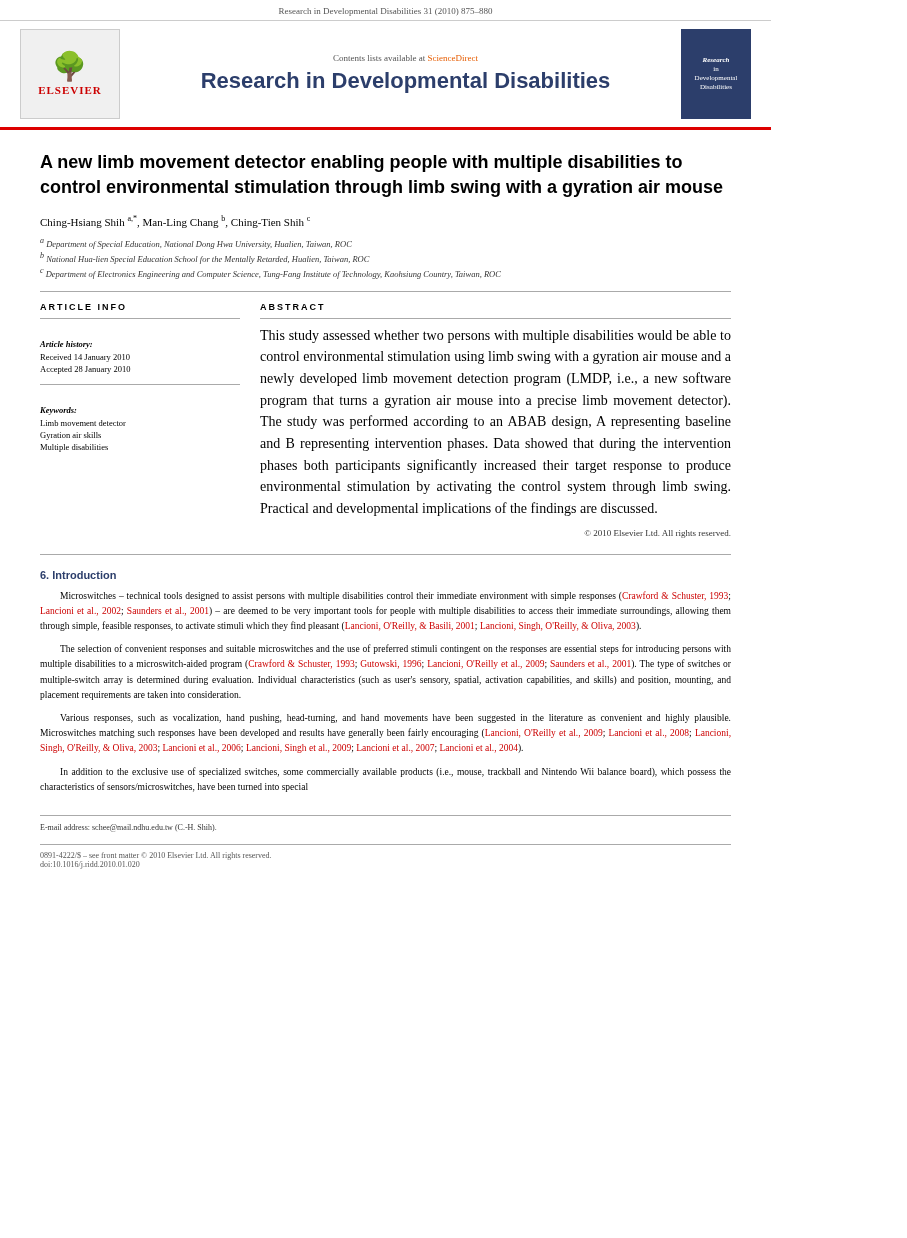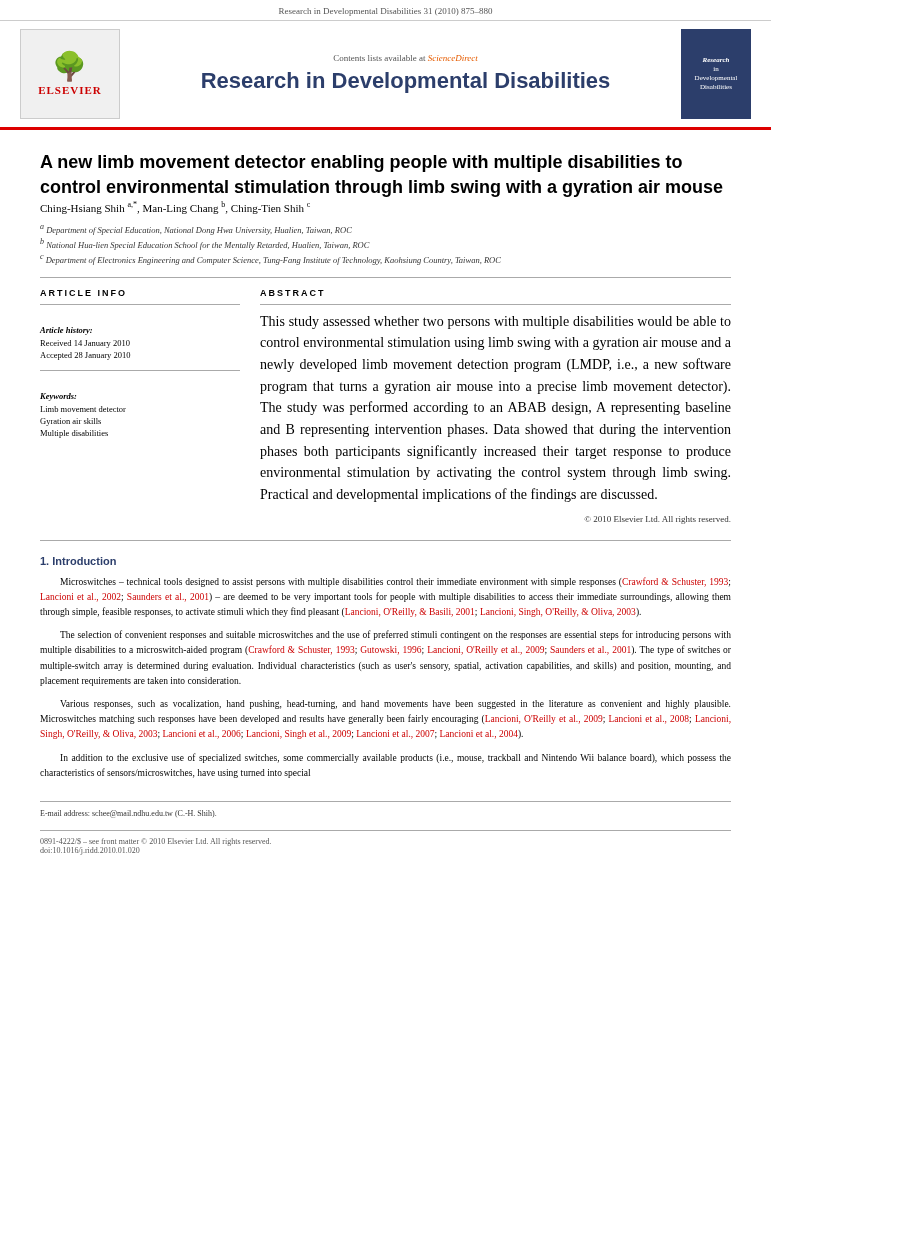--- a/index.html
+++ b/index.html
@@ -82,21 +82,20 @@
     }
 
     .science-direct-line {
       font-size: 9px;
       color: #555;
       margin-bottom: 4px;
     }
 
     .science-direct-link {
       color: #e65c00;
-      font-style: italic;
     }
 
     .journal-title-header {
       font-size: 22px;
       font-weight: bold;
       color: #2c3e6b;
       text-align: center;
       line-height: 1.3;
       font-family: Arial, sans-serif;
     }
@@ -119,20 +118,21 @@
     
     .main-content {
       padding: 20px 40px 20px 40px;
     }
 
     
     .article-title {
       font-size: 18px;
       font-weight: bold;
       color: #000;
+      margin-bottom: 14px;
       line-height: 1.4;
       font-family: Arial, sans-serif;
     }
 
     
     .authors-line {
       font-size: 11px;
       margin-bottom: 8px;
       color: #000;
     }
@@ -369,36 +369,36 @@
           <p class="abstract-text">This study assessed whether two persons with multiple disabilities would be able to control environmental stimulation using limb swing with a gyration air mouse and a newly developed limb movement detection program (LMDP, i.e., a new software program that turns a gyration air mouse into a precise limb movement detector). The study was performed according to an ABAB design, A representing baseline and B representing intervention phases. Data showed that during the intervention phases both participants significantly increased their target response to produce environmental stimulation by activating the control system through limb swing. Practical and developmental implications of the findings are discussed.</p>
           <div class="copyright-line">© 2010 Elsevier Ltd. All rights reserved.</div>
         </div>
       </div>
 
     </div>
 
     <hr class="divider-line">
 
     <div class="body-section">
-      <div class="section-heading">1.  Introduction</div>
+      <div class="section-heading">6.  Introduction</div>
 
       <p class="body-para">
         Microswitches – technical tools designed to assist persons with multiple disabilities control their immediate environment with simple responses (<span class="ref-link">Crawford &amp; Schuster, 1993</span>; <span class="ref-link">Lancioni et al., 2002</span>; <span class="ref-link">Saunders et al., 2001</span>) – are deemed to be very important tools for people with multiple disabilities to access their immediate surroundings, allowing them through simple, feasible responses, to activate stimuli which they find pleasant (<span class="ref-link">Lancioni, O'Reilly, &amp; Basili, 2001</span>; <span class="ref-link">Lancioni, Singh, O'Reilly, &amp; Oliva, 2003</span>).
       </p>
 
       <p class="body-para">
         The selection of convenient responses and suitable microswitches and the use of preferred stimuli contingent on the responses are essential steps for introducing persons with multiple disabilities to a microswitch-aided program (<span class="ref-link">Crawford &amp; Schuster, 1993</span>; <span class="ref-link">Gutowski, 1996</span>; <span class="ref-link">Lancioni, O'Reilly et al., 2009</span>; <span class="ref-link">Saunders et al., 2001</span>). The type of switches or multiple-switch array is determined during evaluation. Individual characteristics (such as user's sensory, spatial, activation capabilities, and skills) and position, mounting, and placement requirements are taken into consideration.
       </p>
 
       <p class="body-para">
         Various responses, such as vocalization, hand pushing, head-turning, and hand movements have been suggested in the literature as convenient and highly plausible. Microswitches matching such responses have been developed and results have generally been fairly encouraging (<span class="ref-link">Lancioni, O'Reilly et al., 2009</span>; <span class="ref-link">Lancioni et al., 2008</span>; <span class="ref-link">Lancioni, Singh, O'Reilly, &amp; Oliva, 2003</span>; <span class="ref-link">Lancioni et al., 2006</span>; <span class="ref-link">Lancioni, Singh et al., 2009</span>; <span class="ref-link">Lancioni et al., 2007</span>; <span class="ref-link">Lancioni et al., 2004</span>).
       </p>
 
       <p class="body-para">
-        In addition to the exclusive use of specialized switches, some commercially available products (i.e., mouse, trackball and Nintendo Wii balance board), which possess the characteristics of sensors/microswitches, have using turned into special
+        In addition to the exclusive use of specialized switches, some commercially available products (i.e., mouse, trackball and Nintendo Wii balance board), which possess the characteristics of sensors/microswitches, have been turned into special
       </p>
     </div>
 
     <div class="footnote-section">
       <div class="footnote-text">E-mail address: schee@mail.ndhu.edu.tw (C.-H. Shih).</div>
     </div>
 
     <div class="bottom-bar">
       <div class="bottom-doi">0891-4222/$ – see front matter © 2010 Elsevier Ltd. All rights reserved.</div>
       <div class="bottom-doi">doi:10.1016/j.ridd.2010.01.020</div>

